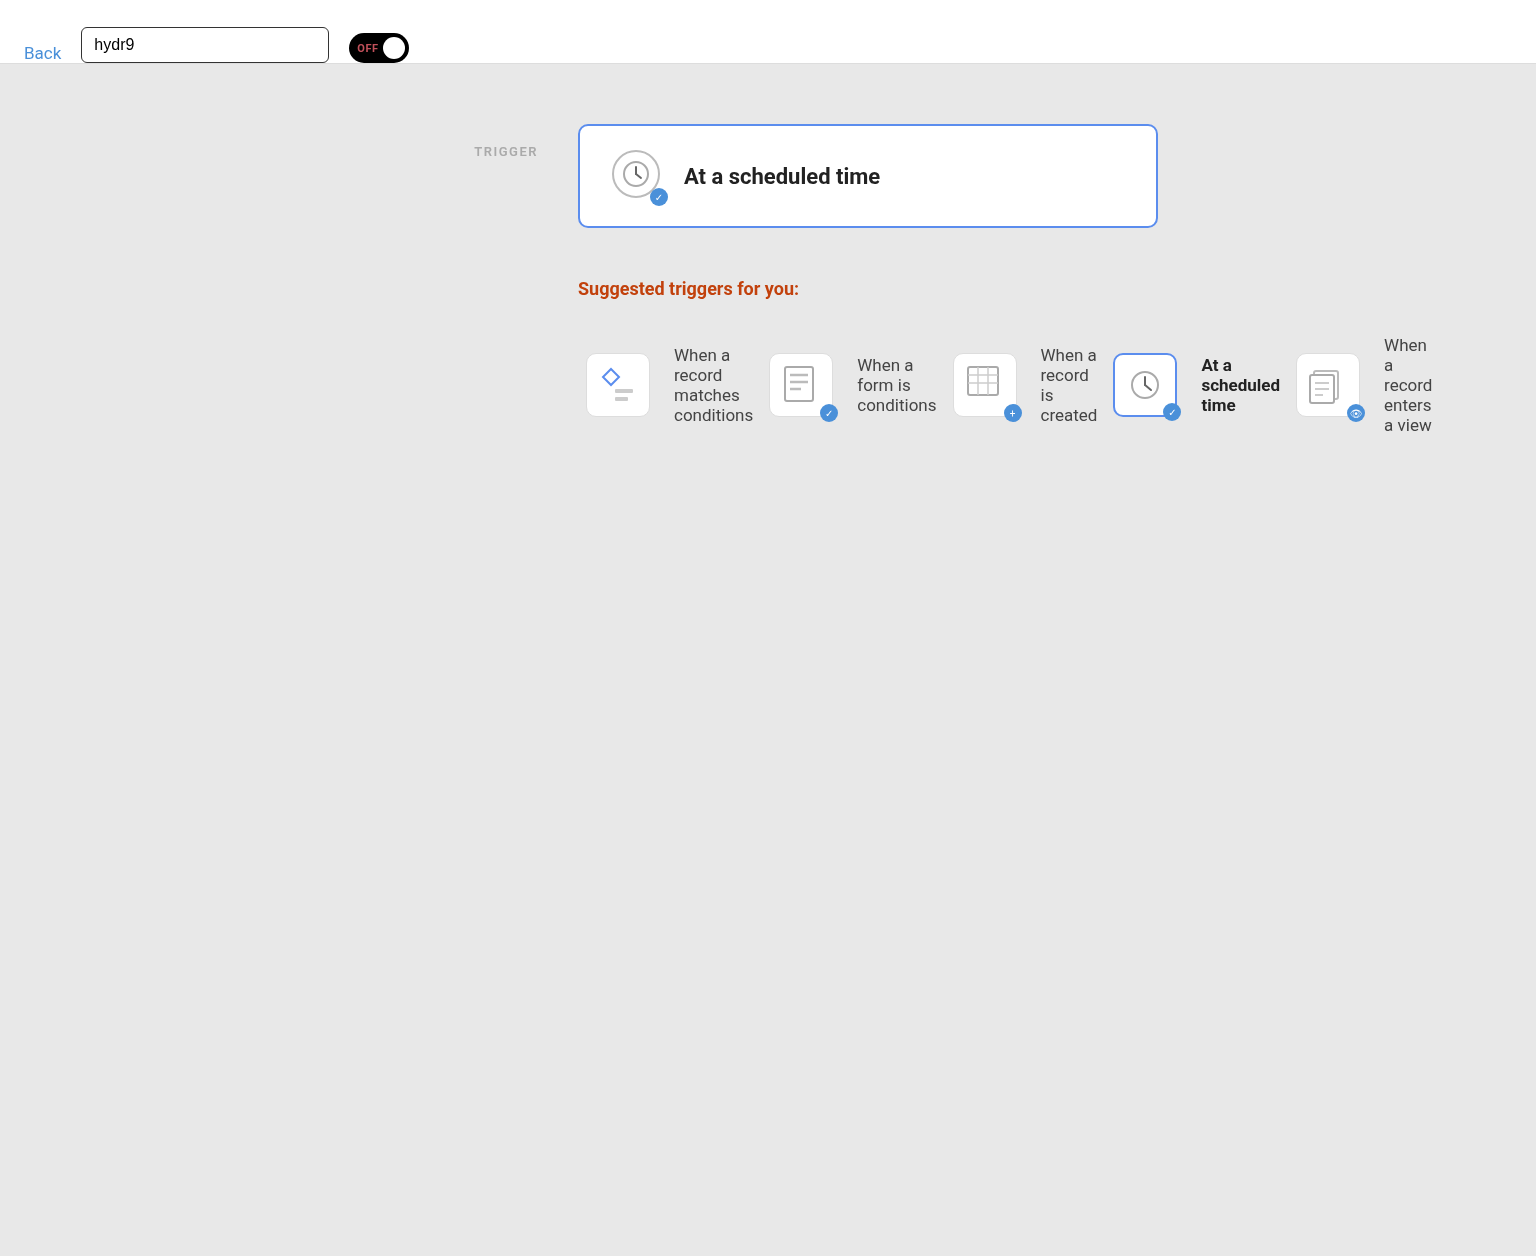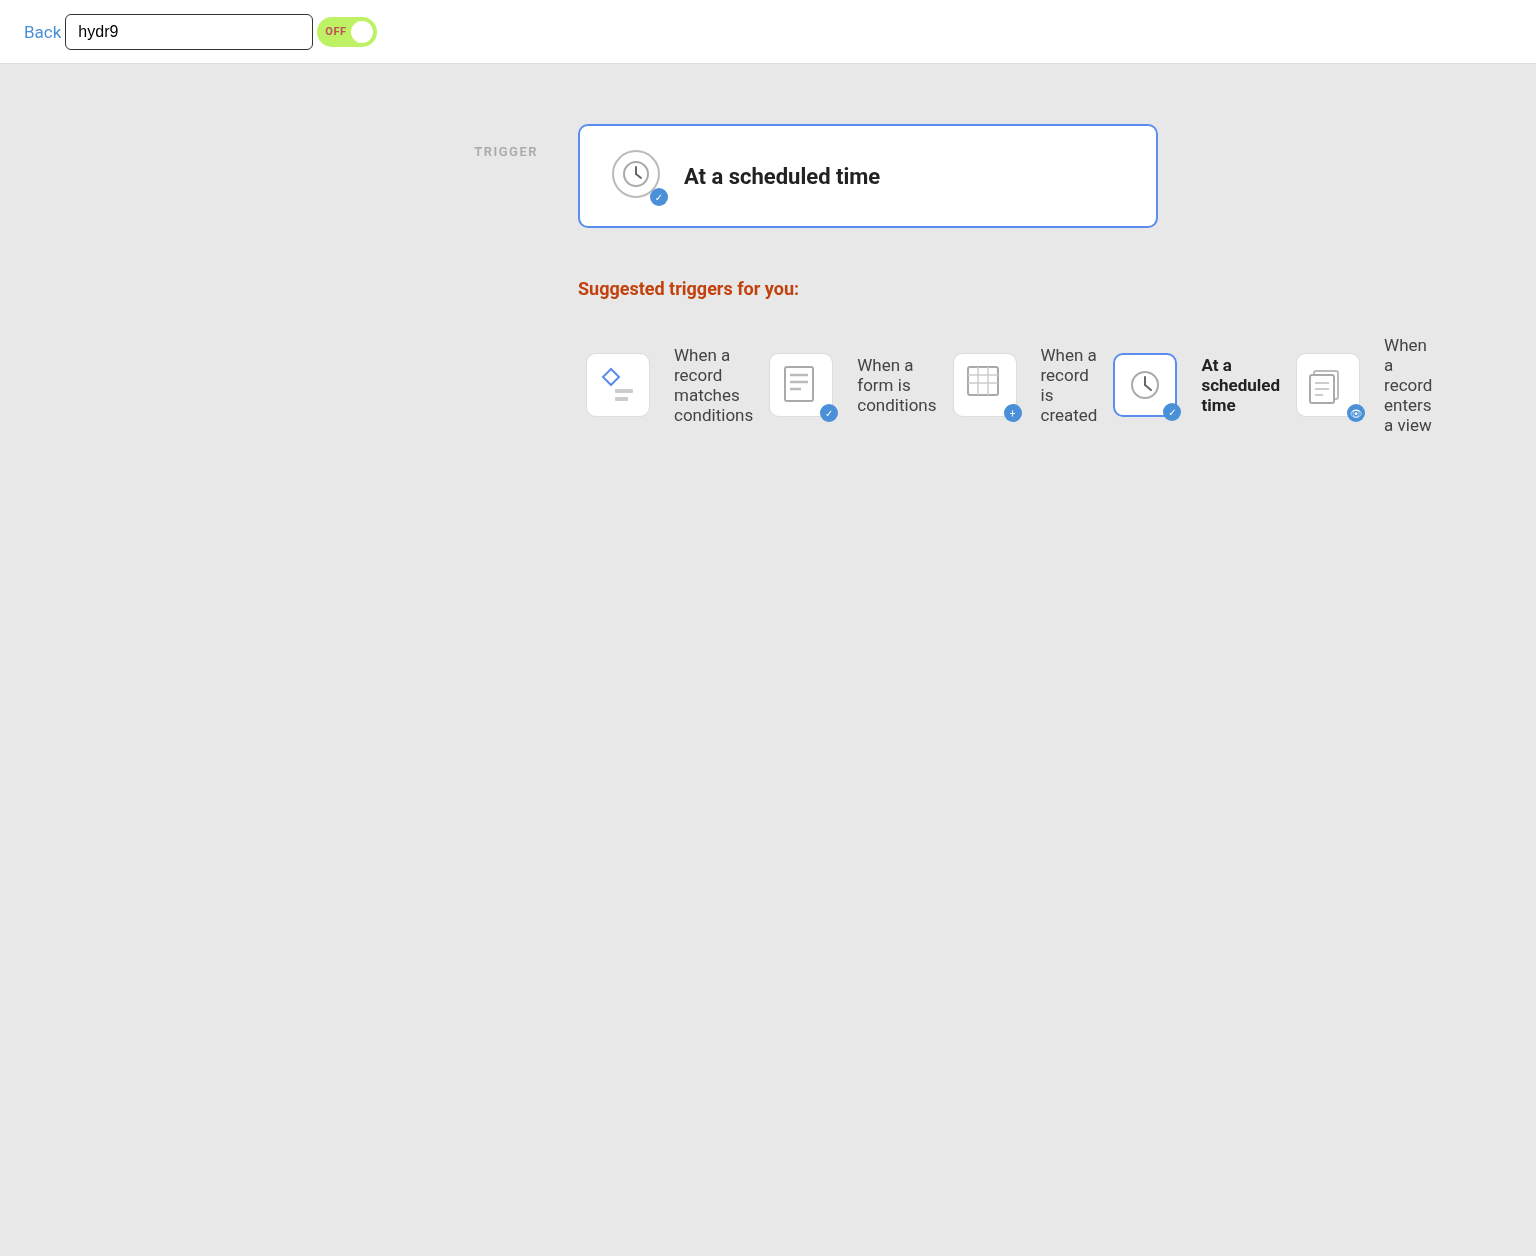--- a/index.html
+++ b/index.html
@@ -7,24 +7,24 @@
       font-family: -apple-system, BlinkMacSystemFont, "Segoe UI", Roboto, sans-serif;
       background: #e8e8e8;
       min-height: 1256px;
       width: 1536px;
     }
 
     
     .header {
       background: #ffffff;
       border-bottom: 1px solid #ddd;
-      padding: 8px 24px;
-      display: flex;
-      align-items: center;
-      gap: 4px;
+      padding: 0 24px;
+      display: flex;
+      align-items: flex-end;
+      gap: 20px;
       height: 64px;
     }
     .back-link {
       color: #4a90d9;
       font-size: 17px;
       cursor: pointer;
       text-decoration: none;
     }
     .name-input {
       border: 1.5px solid #333;
@@ -38,21 +38,21 @@
     
     .toggle-container {
       display: flex;
       align-items: center;
       gap: 4px;
     }
     .toggle {
       position: relative;
       width: 60px;
       height: 30px;
-      background: #bef264;
+      background: #000000;
       border-radius: 15px;
       cursor: pointer;
       display: flex;
       align-items: center;
     }
     .toggle-knob {
       position: absolute;
       right: 4px;
       width: 22px;
       height: 22px;

